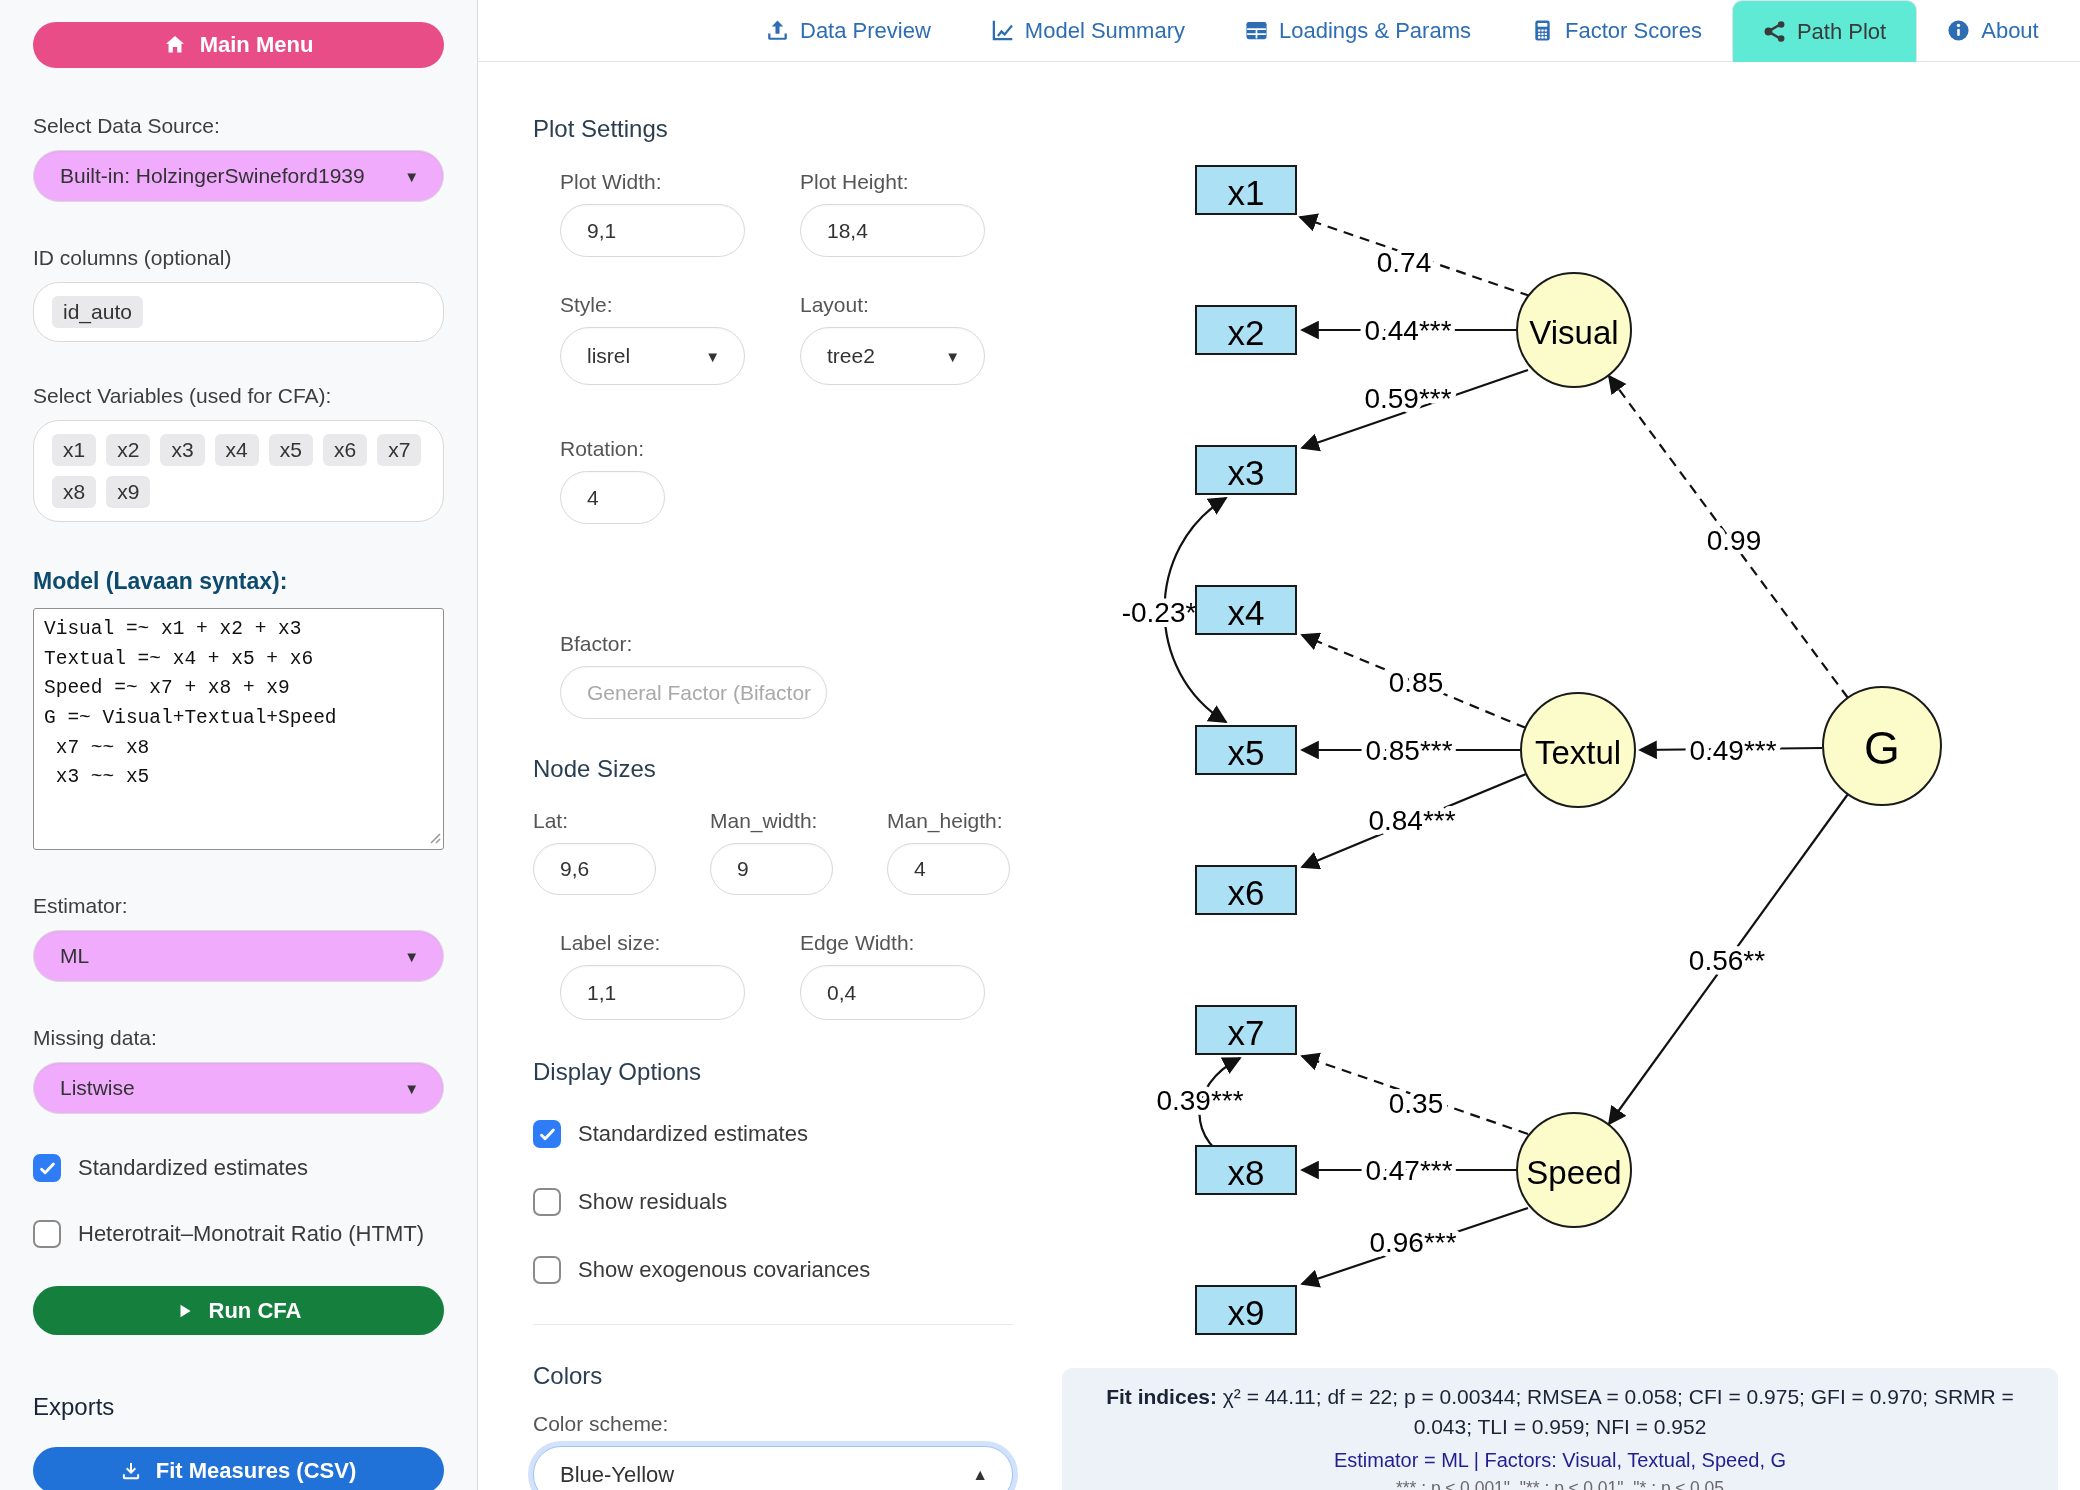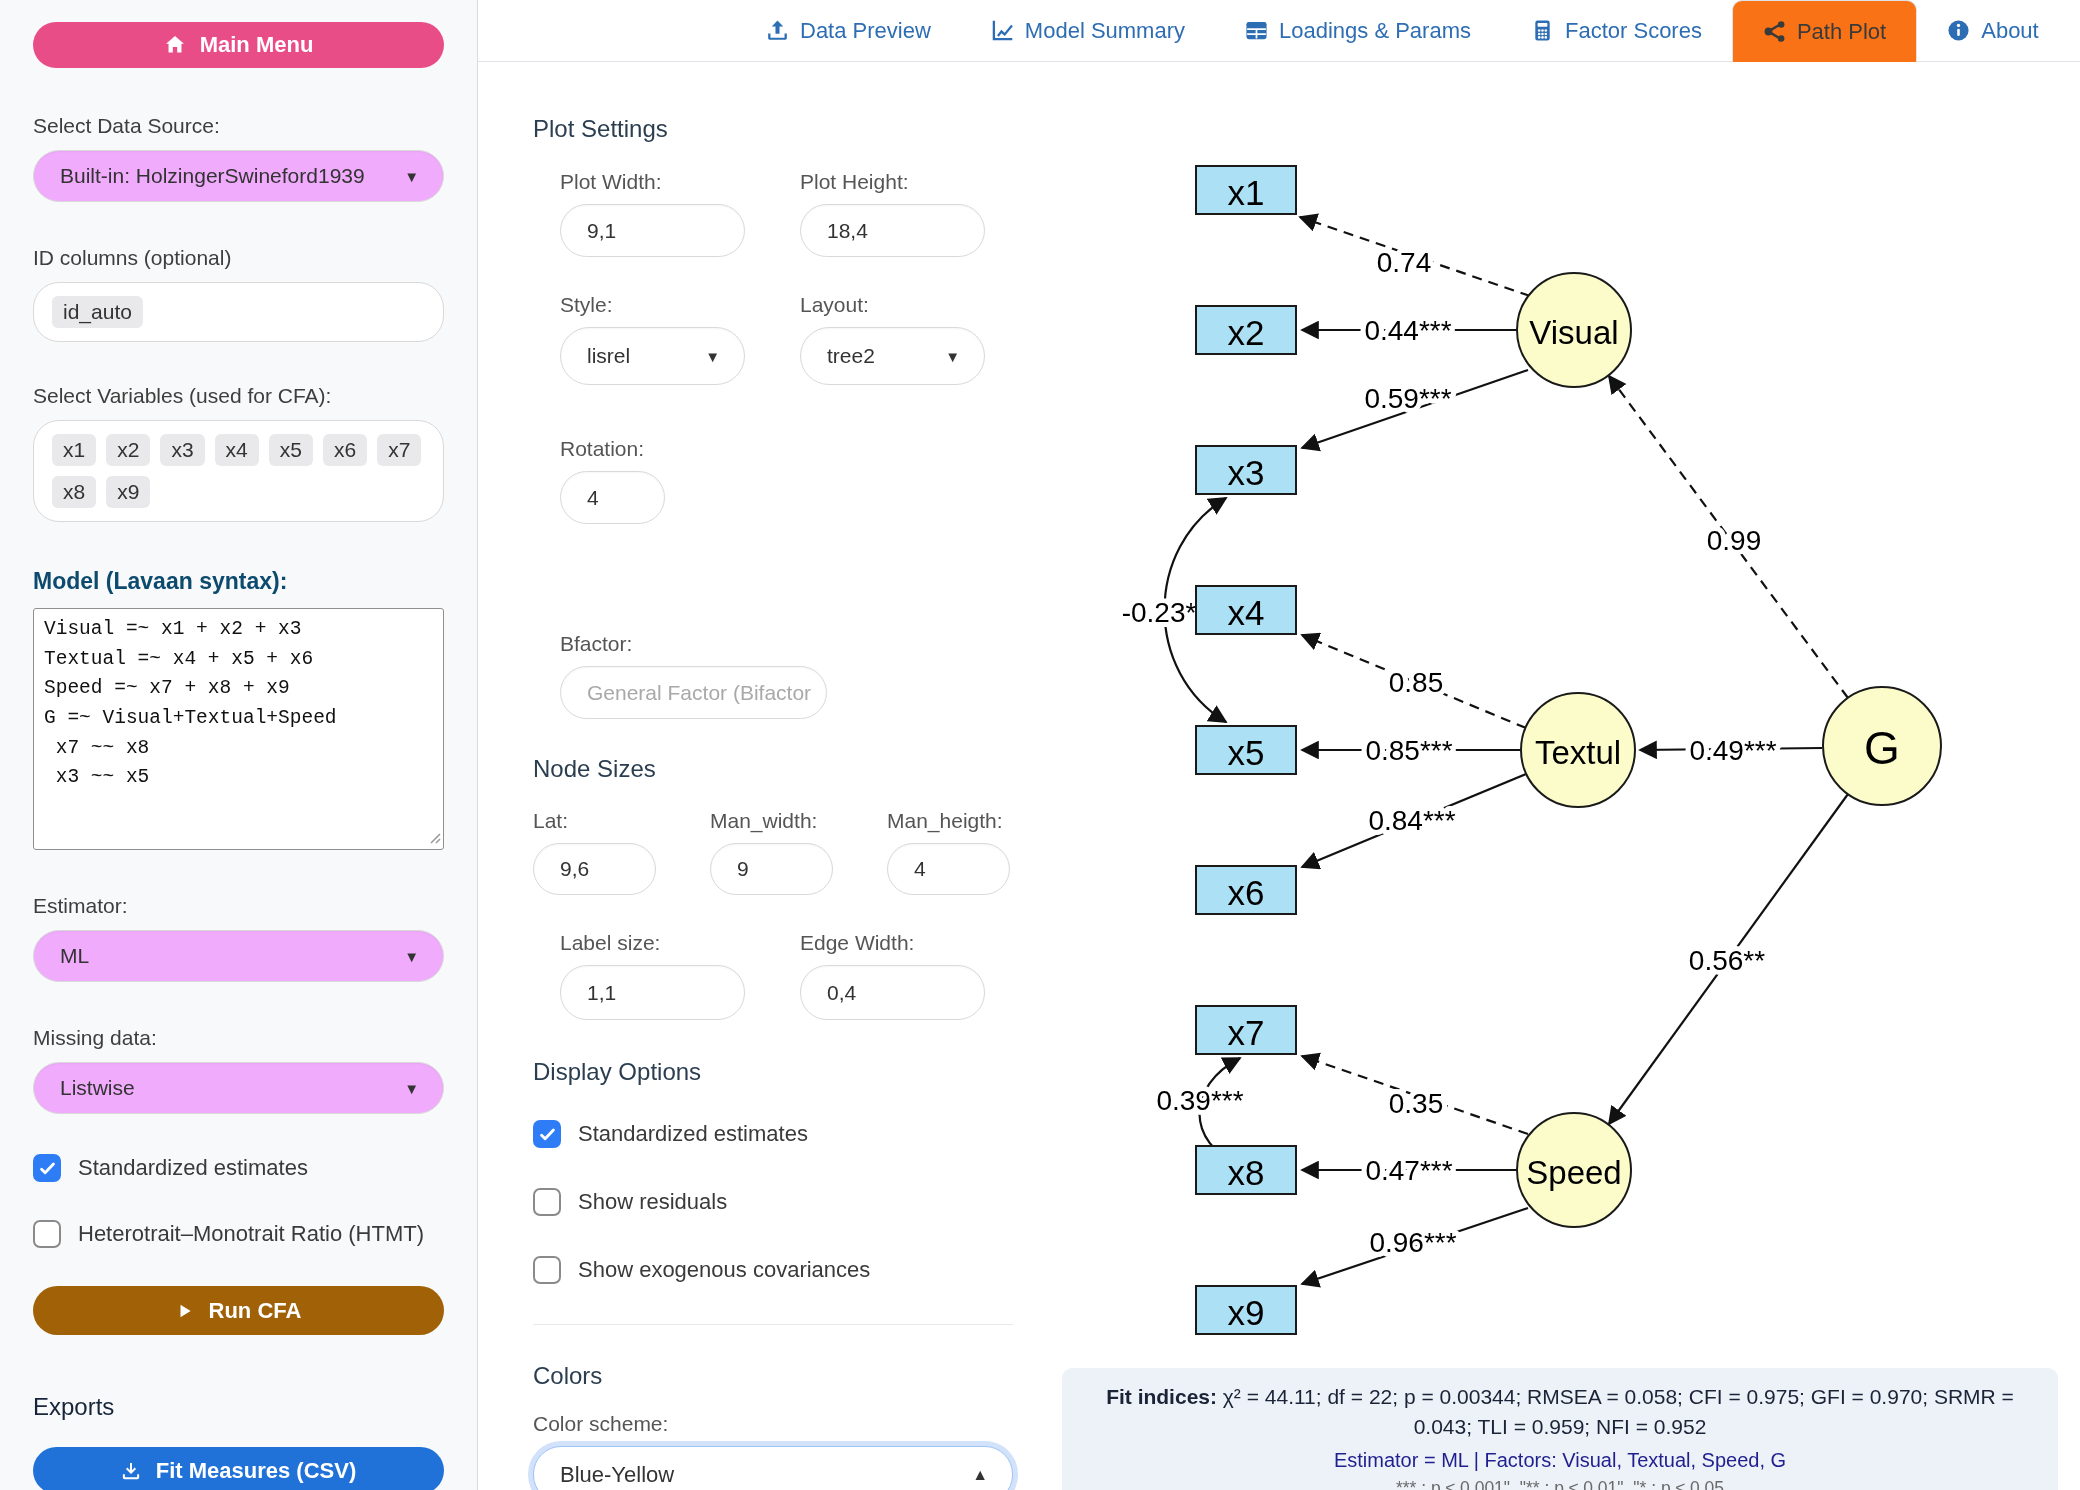--- a/index.html
+++ b/index.html
@@ -39,21 +39,21 @@
   .ta-wrap{position:relative;margin-bottom:40px;}
   .ta-grip{position:absolute;right:3px;bottom:6px;pointer-events:none;}
   .checkrow{display:flex;align-items:center;gap:17px;margin-bottom:38px;}
   .checkbox{
     width:28px;height:28px;border-radius:7px;box-sizing:border-box;border:2px solid #8a8a8a;background:#fff;
     display:flex;align-items:center;justify-content:center;flex:0 0 auto;cursor:pointer;
   }
   .checkbox.checked{background:#2e7cf6;border-color:#2e7cf6;}
   .checklabel{font-size:22px;color:#3a3a3a;}
   .run-btn{
-    width:100%;height:49px;border:none;border-radius:25px;background:#a16207;color:#fff;
+    width:100%;height:49px;border:none;border-radius:25px;background:#15803d;color:#fff;
     font-size:22px;font-weight:bold;display:flex;align-items:center;justify-content:center;gap:15px;
     margin:10px 0 58px 0;cursor:pointer;font-family:inherit;
   }
   .exports-h{font-size:24px;color:#17253a;margin:0 0 26px 0;font-weight:normal;}
   .export-btn{
     width:100%;height:47px;border:none;border-radius:24px;background:#2172d8;color:#fff;
     font-size:22px;font-weight:bold;display:flex;align-items:center;justify-content:center;gap:15px;
     margin-bottom:29px;cursor:pointer;font-family:inherit;
   }
   
@@ -61,21 +61,21 @@
   .tabbar{
     position:relative;height:62px;border-bottom:1px solid #dfe3e7;display:flex;align-items:stretch;
     padding-left:258px;box-sizing:border-box;
   }
   .tab{
     display:flex;align-items:center;gap:11px;padding:0 30px;font-size:22px;color:#2d6db3;cursor:pointer;
     box-sizing:border-box;
   }
   .tab .tab-icon{display:flex;align-items:center;}
   .tab.active{
-    color:#3a3a3a;background:#f97316;border:1px solid #dfe3e7;border-bottom:none;border-radius:10px 10px 0 0;
+    color:#3a3a3a;background:#5eead4;border:1px solid #dfe3e7;border-bottom:none;border-radius:10px 10px 0 0;
     margin-bottom:-1px;z-index:2;
   }
   
   .settings{position:absolute;left:55px;top:62px;width:485px;}
   .sec-h{font-size:24px;color:#2b3e50;font-weight:normal;margin:0;}
   .f-label{font-size:21px;color:#555;margin:0 0 10px 0;}
   .frow{display:flex;}
   .field .input{
     box-sizing:border-box;background:#fff;border:1px solid #d9d9d9;border-radius:27px;height:53px;
     display:flex;align-items:center;padding:0 20px 0 26px;font-size:21px;color:#333;position:relative;

